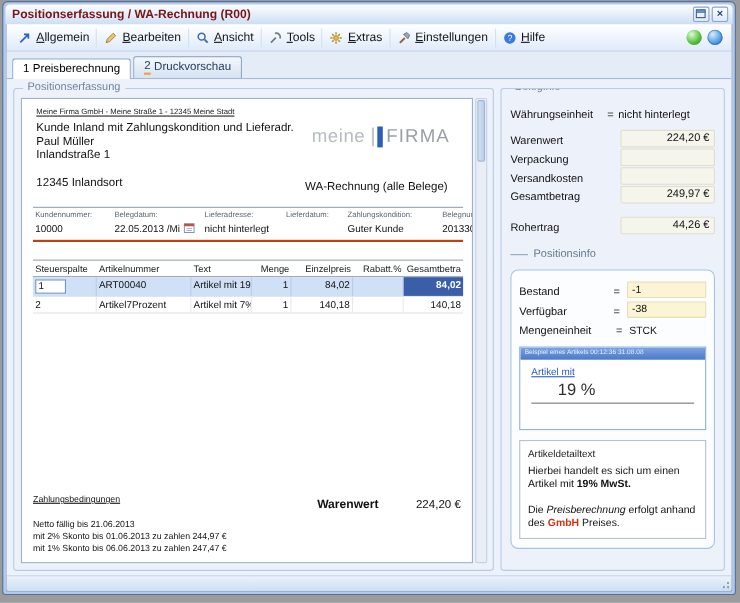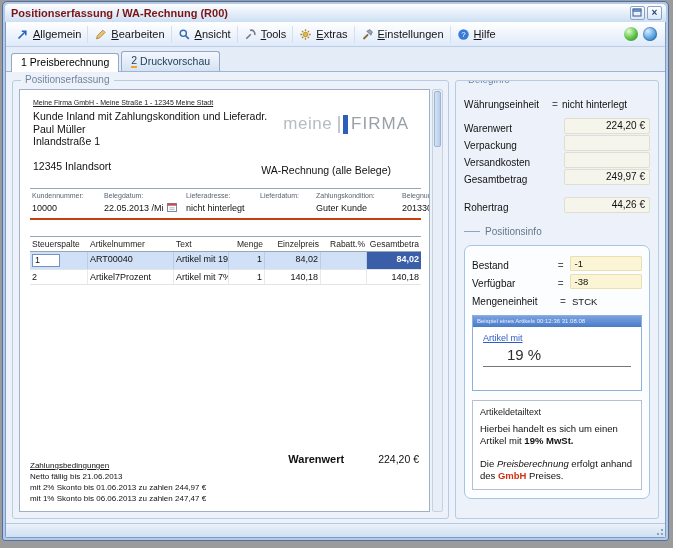--- a/index.html
+++ b/index.html
@@ -65,21 +65,21 @@
   .vscroll .thumb{position:absolute;top:1px;left:1px;right:1px;height:56px;border-radius:2px;
     background:linear-gradient(90deg,#d6e2f2,#b9cde8);border:1px solid #9cb4d6;box-sizing:border-box;}
   .doc-sender{position:absolute;top:9px;left:13px;font-size:7px;color:#222;text-decoration:underline;}
   .doc-address{position:absolute;top:20px;left:13px;font-size:10.5px;color:#111;line-height:12.5px;}
   .doc-address .city{margin-top:12px;}
   .logo{position:absolute;top:24px;right:20px;display:flex;align-items:center;}
   .logo .w1{font-size:17px;color:#b6bcc4;letter-spacing:.5px;}
   .logo .bar-gray{width:2px;height:17px;background:#c3c8ce;margin:0 3px 0 6px;}
   .logo .bar-blue{width:5px;height:19px;background:#2e5fb8;margin-right:3px;}
   .logo .w2{font-size:17px;color:#9aa0a8;letter-spacing:1px;}
-  .doc-type{position:absolute;top:74px;right:38px;font-size:10.5px;color:#111;}
+  .doc-type{position:absolute;top:74px;right:22px;font-size:10.5px;color:#111;}
   
   .doc-fields{position:absolute;top:98px;left:10px;right:8px;
     border-top:1px solid #9aa4b2;border-bottom:2px solid #c2410c;
     display:grid;grid-template-columns:72px 82px 74px 56px 86px 1fr;padding:2px 0 3px;}
   .fld-label{font-size:7px;color:#5a6472;padding:1px 2px 2px;}
   .fld-value{font-size:9px;color:#111;padding:1px 2px 1px;display:flex;align-items:center;gap:3px;white-space:nowrap;}
   
   .items{position:absolute;top:146px;left:10px;right:8px;}
   .items-head{display:grid;grid-template-columns:58px 86px 1fr 36px 56px 46px 54px;
     border-top:1px solid #9aa4b2;border-bottom:1px solid #9aa4b2;font-size:8.5px;color:#222;}
@@ -93,21 +93,21 @@
   .item-row.selected{background:#cfe0f7;}
   .item-row.selected .c{border-right-color:#b9cce8;}
   .edit-cell{display:inline-block;background:#fff;border:1px solid #6f94c8;min-width:22px;
     padding:0 2px;font-size:9px;line-height:11px;}
   .item-row.selected .c.gesamt{background:#3a5fa8;color:#ffffff;font-weight:bold;}
   
   .warenwert-row{position:absolute;right:10px;bottom:46px;display:flex;align-items:baseline;gap:34px;}
   .warenwert-row .wl{font-size:11px;font-weight:bold;color:#111;}
   .warenwert-row .wv{font-size:10.5px;color:#111;}
   .payment{position:absolute;left:10px;bottom:7px;font-size:8px;color:#111;line-height:11px;}
-  .payment .pl{text-decoration:underline;margin-bottom:0;}
+  .payment .pl{text-decoration:underline;margin-bottom:12px;}
   
   .bi-row{display:flex;align-items:flex-end;height:17px;font-size:10px;color:#111;}
   .bi-row .lbl{width:88px;white-space:nowrap;}
   .bi-row .eq{width:10px;color:#555;}
   .bi-row .vtext{white-space:nowrap;}
   .bi-row .vbox{margin-left:auto;width:76px;min-height:12px;text-align:right;font-size:10px;
     padding:1px 4px;background:#f6f5ec;border:1px solid #e0ded0;border-radius:2px;}
   .bi-row.currency{margin-bottom:7px;}
   .bi-row.rohertrag{margin-top:11px;}
   .pi-divider{display:flex;align-items:center;gap:5px;margin:13px 0 8px;}

